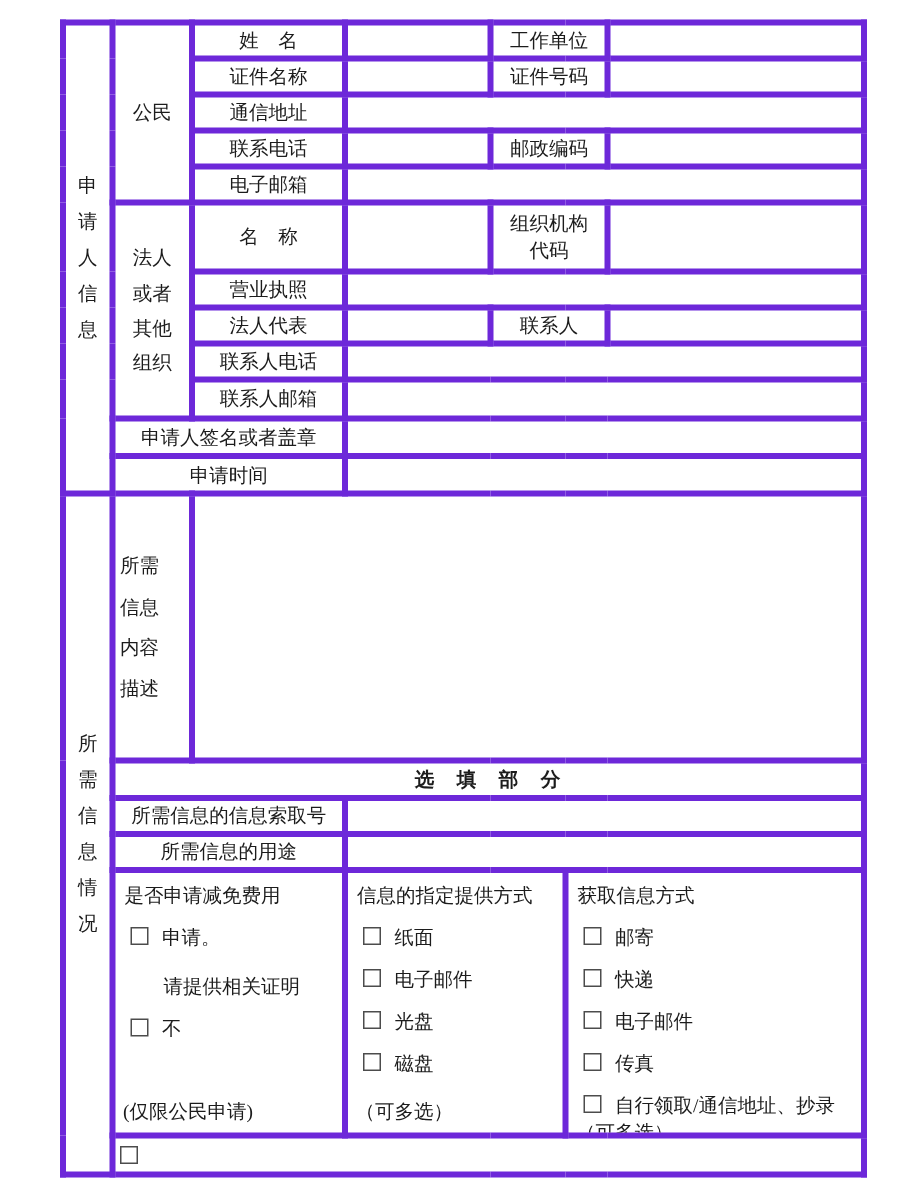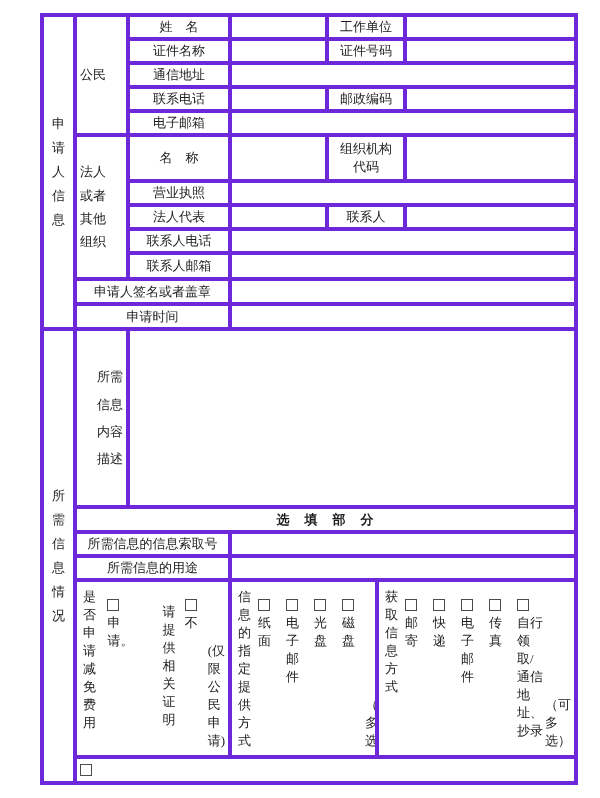--- a/index.html
+++ b/index.html
@@ -30,42 +30,42 @@
   }
   .lbl { text-align: center; }
   .pre { white-space: pre-line; }
   .vhead {
     text-align: center;
     line-height: 1.85;
     white-space: pre-line;
     font-size: 13.5px;
   }
   .grouphead {
-    text-align: left;
+    text-align: center;
     line-height: 1.8;
     white-space: pre-line;
   }
   .desc-lbl {
-    text-align: right;
+    text-align: left;
     line-height: 2.1;
     white-space: pre-line;
   }
   .opt-head {
     text-align: center;
     font-weight: bold;
     letter-spacing: 1px;
   }
   .opt-cell {
     vertical-align: top;
     padding: 7px 6px 5px 6px;
   }
   .opt-col {
     height: 162px;
     display: flex;
-    flex-direction: row;
+    flex-direction: column;
   }
   .opt-title { padding-left: 3px; }
   .opt-item  { margin-top: 10px; padding-left: 7px; }
   .opt-note  { margin-top: 15px;  padding-left: 29px; }
   .opt-foot  { margin-top: auto; padding-left: 2px; }
   .cbx {
     display: inline-block;
     width: 10px;
     height: 10px;
     border: 1px solid #4c4c4c;

